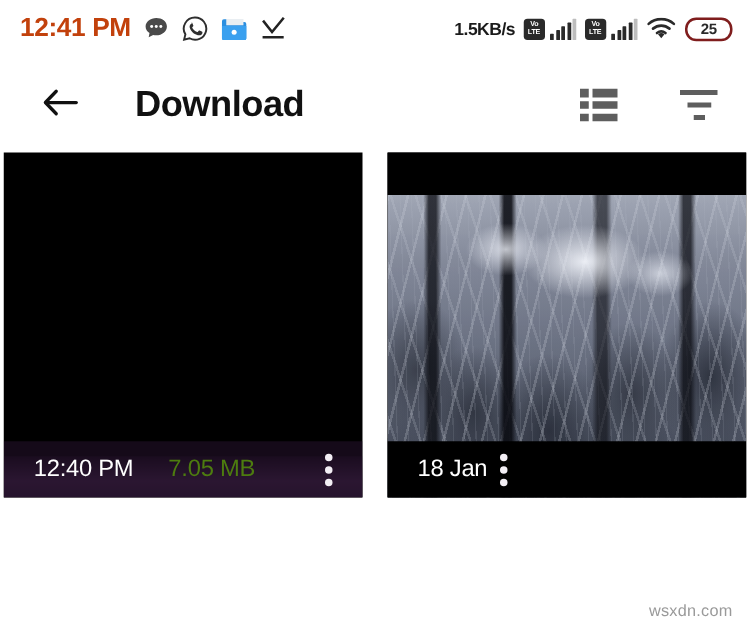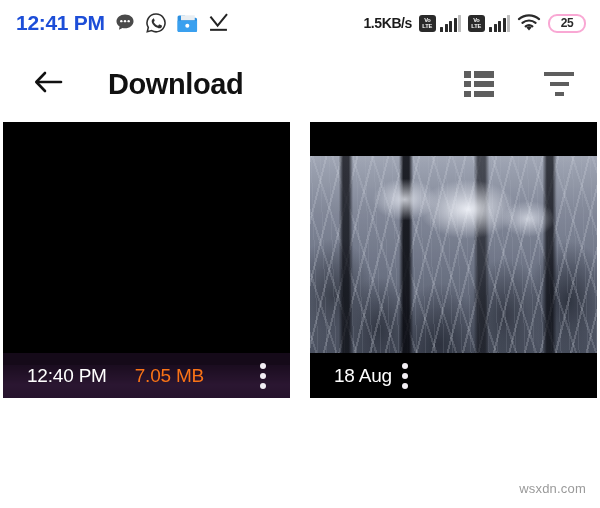--- a/index.html
+++ b/index.html
@@ -33,21 +33,21 @@
 
   .status-left {
     display: flex;
     align-items: center;
     gap: 9px;
   }
 
   .clock {
     font-size: 21px;
     font-weight: bold;
-    color: #1d4ed8;
+    color: #c2410c;
     letter-spacing: -0.3px;
     white-space: nowrap;
   }
 
   .status-right {
     margin-left: auto;
     display: flex;
     align-items: center;
     gap: 7px;
   }
@@ -100,21 +100,21 @@
   .sig i:nth-child(3){ height: 11px; }
   .sig i:nth-child(4){ height: 14px; }
   .sig i:nth-child(5){ height: 17px; background: #bdbdbd; }
 
   .grp { display: flex; align-items: center; gap: 4px; }
 
   .icon-wifi { width: 24px; height: 19px; }
 
   .battery {
     width: 38px; height: 19px;
-    border: 2px solid #f9a8d4;
+    border: 2px solid #7f1d1d;
     border-radius: 9px;
     display: flex;
     align-items: center;
     justify-content: center;
     position: relative;
   }
   .battery .lvl {
     font-size: 12px;
     font-weight: bold;
     color: #2a2a2a;
@@ -296,21 +296,21 @@
   .card-footer.black  { background: #000000; }
 
   .meta-time {
     font-size: 19px;
     color: #ffffff;
     letter-spacing: -0.2px;
     white-space: nowrap;
   }
   .meta-size {
     font-size: 19px;
-    color: #f97316;
+    color: #4d7c0f;
     letter-spacing: -0.2px;
     white-space: nowrap;
     margin-left: auto;
     margin-right: auto;
     padding-right: 18px;
     text-align: right;
   }
 
   .kebab {
     width: 26px; height: 34px;
@@ -486,21 +486,21 @@
     </div>
 
     <div class="card">
       <div class="thumb-forest">
         <div class="forest-letterbox-top"></div>
         <div class="forest-img"></div>
         <div class="forest-bottomfade"></div>
       </div>
 
       <div class="card-footer black">
-        <span class="meta-time">18 Aug</span>
+        <span class="meta-time">18 Jan</span>
         <span class="kebab">
           <i></i>
             <i></i>
             <i></i>
         </span>
       </div>
     </div>
 
   </div>
 

